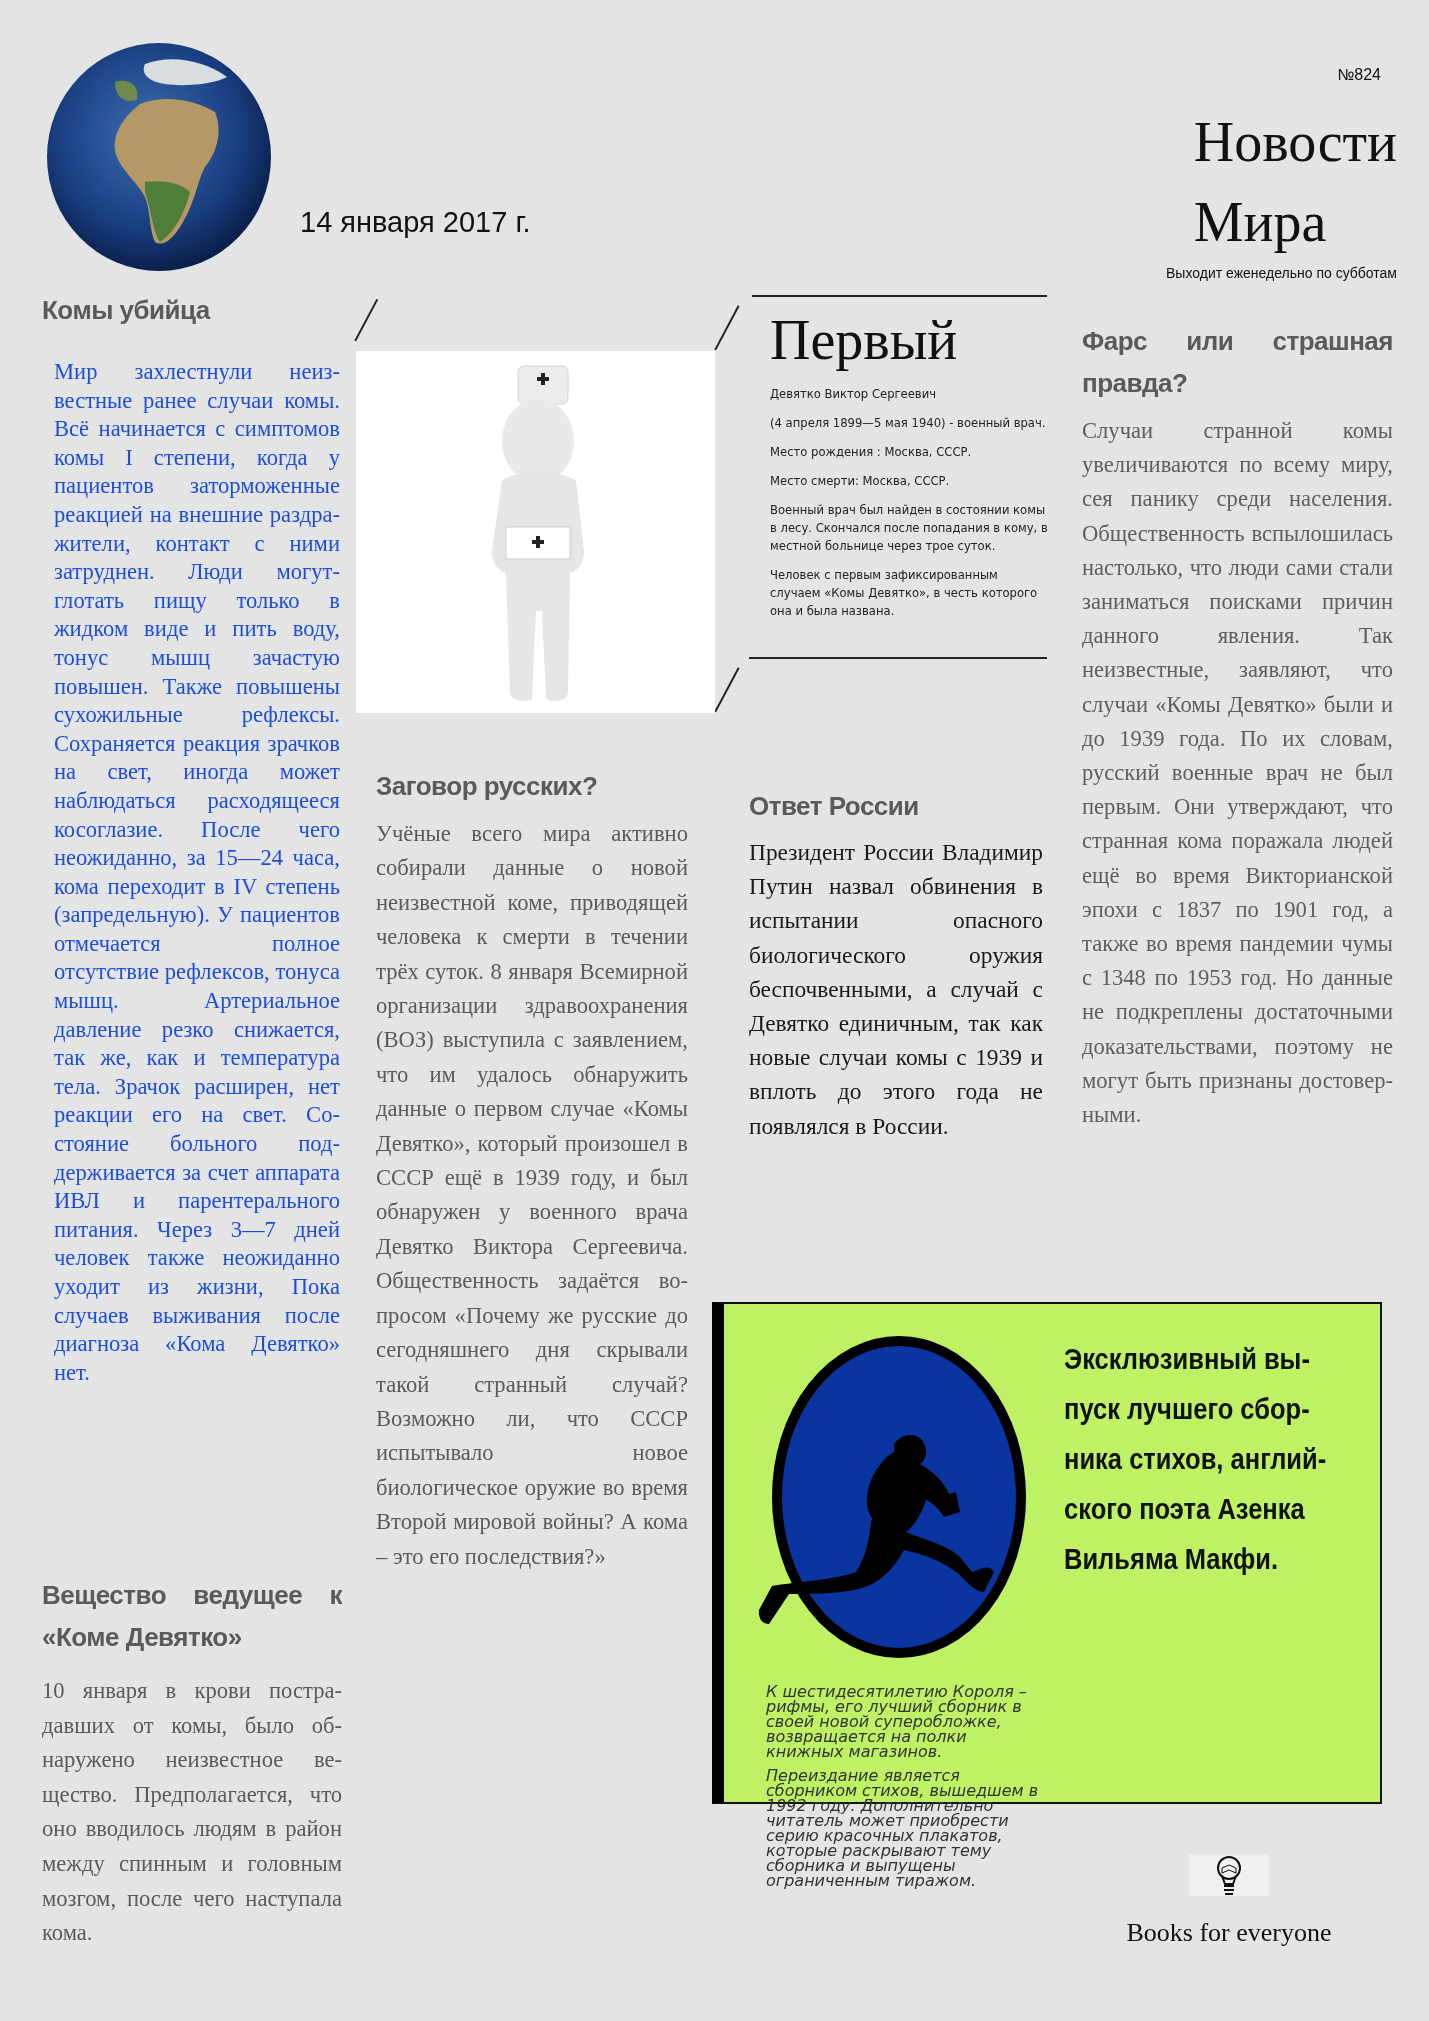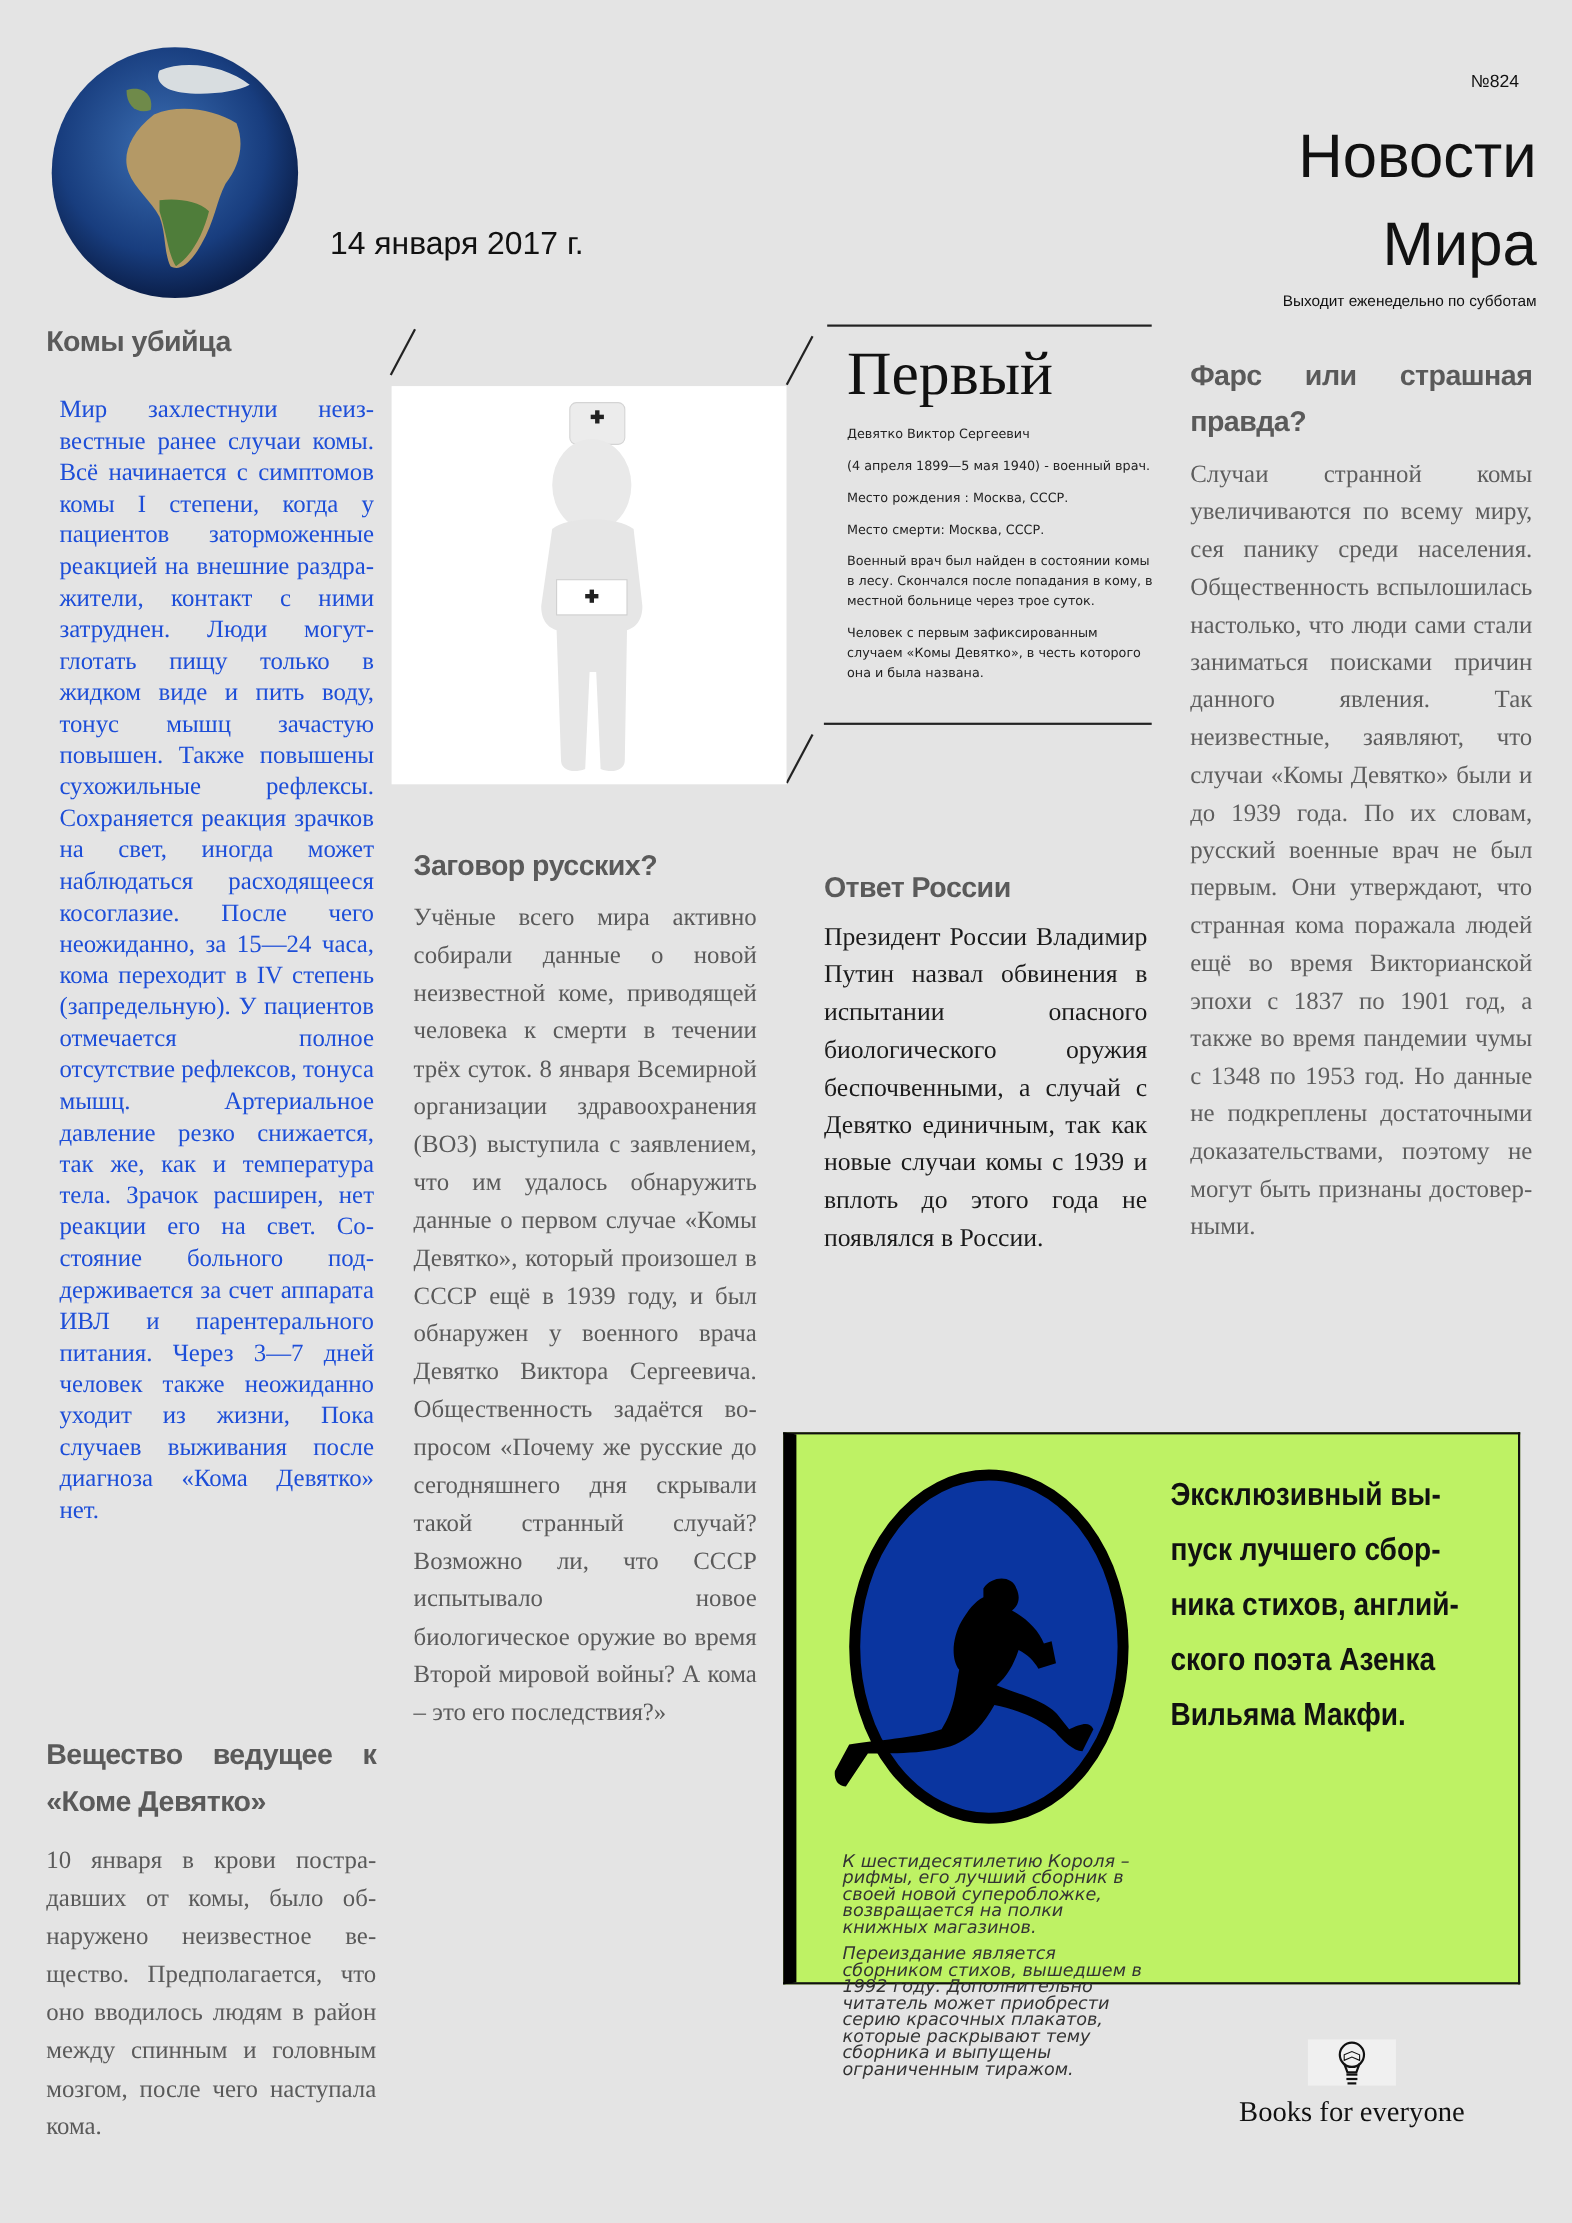--- a/index.html
+++ b/index.html
@@ -4,21 +4,21 @@
 <style>
   html, body { margin: 0; padding: 0; }
   body {
     width: 1429px; height: 2021px; position: relative; overflow: hidden;
     background: #e4e4e4; font-family: "Liberation Serif", serif; color: #111;
   }
   .abs { position: absolute; }
   .globe { left: 45px; top: 42px; width: 228px; height: 230px; }
   .date { left: 300px; top: 206px; font-family: "Liberation Sans", sans-serif; font-size: 29px; color: #111; }
   .issue { right: 48px; top: 66px; font-family: "Liberation Sans", sans-serif; font-size: 16px; }
-  .title { right: 32px; top: 102px; font-family: Liberation Sans, sans-serif; font-size: 56px; line-height: 80px; text-align: right; font-weight: normal; }
+  .title { right: 32px; top: 102px; font-family: Liberation Serif, serif; font-size: 56px; line-height: 80px; text-align: left; font-weight: normal; }
   .weekly { right: 32px; top: 265px; font-family: "Liberation Sans", sans-serif; font-size: 14px; }
 
   .hd { font-family: "Liberation Sans", sans-serif; font-weight: bold; color: #5a5a5a; font-size: 26px; line-height: 42px; letter-spacing: -0.5px; }
   .body { font-size: 22.6px; line-height: 28.6px; text-align: justify; hyphens: manual; }
   .col1 { left: 42px; width: 300px; }
   .col1b { left: 54px; width: 286px; color: #1d4ed8; }
   .col2 { left: 376px; width: 312px; color: #5a5a5a; }
   .col3 { left: 749px; width: 294px; color: #1a1a1a; }
   .col4 { left: 1082px; width: 311px; color: #5e5e5e; }
   .col4 .body { line-height: 34.2px; }
@@ -32,21 +32,21 @@
   .first-card { left: 770px; top: 305px; width: 280px; }
   .first-card .big { font-size: 56px; line-height: 70px; font-family: "Liberation Serif", serif; color: #111; }
   .first-card p { margin: 0 0 11px 0; font-family: "DejaVu Sans", sans-serif; font-size: 11.6px; line-height: 18px; color: #222; }
 
   .ad { left: 712px; top: 1302px; width: 670px; height: 502px; background: #bef264; border: 2px solid #111; border-left: 12px solid #000; box-sizing: border-box; }
   .ad-headline { position: absolute; left: 340px; top: 30px; width: 300px; font-family: "Liberation Sans", sans-serif; font-weight: bold; font-size: 29px; line-height: 50px; color: #111; transform: scaleX(0.88); transform-origin: left top; }
   .ad-caption { position: absolute; left: 42px; top: 380px; width: 280px; font-family: "DejaVu Sans", sans-serif; font-style: italic; font-size: 16px; line-height: 15px; color: #333; }
   .ad-caption p { margin: 0 0 9px 0; }
   .ad-brand { position: absolute; left: 375px; top: 550px; width: 260px; text-align: center; }
   .ad-brand .bulb { display: inline-block; width: 80px; height: 42px; background: #f0f0f0; }
-  .ad-brand .brand-text { font-family: "Liberation Serif", serif; font-size: 26px; color: #111; margin-top: 4px; }
+  .ad-brand .brand-text { font-family: "Liberation Serif", serif; font-size: 26px; color: #111; margin-top: 18px; }
 </style>
 </head>
 <body>
 
 <div class="abs globe">
   <svg width="228" height="230" viewBox="0 0 228 230">
     <defs>
       <radialGradient id="ocean" cx="45%" cy="40%" r="60%">
         <stop offset="0%" stop-color="#3c6fb3"></stop>
         <stop offset="70%" stop-color="#183d7e"></stop>

